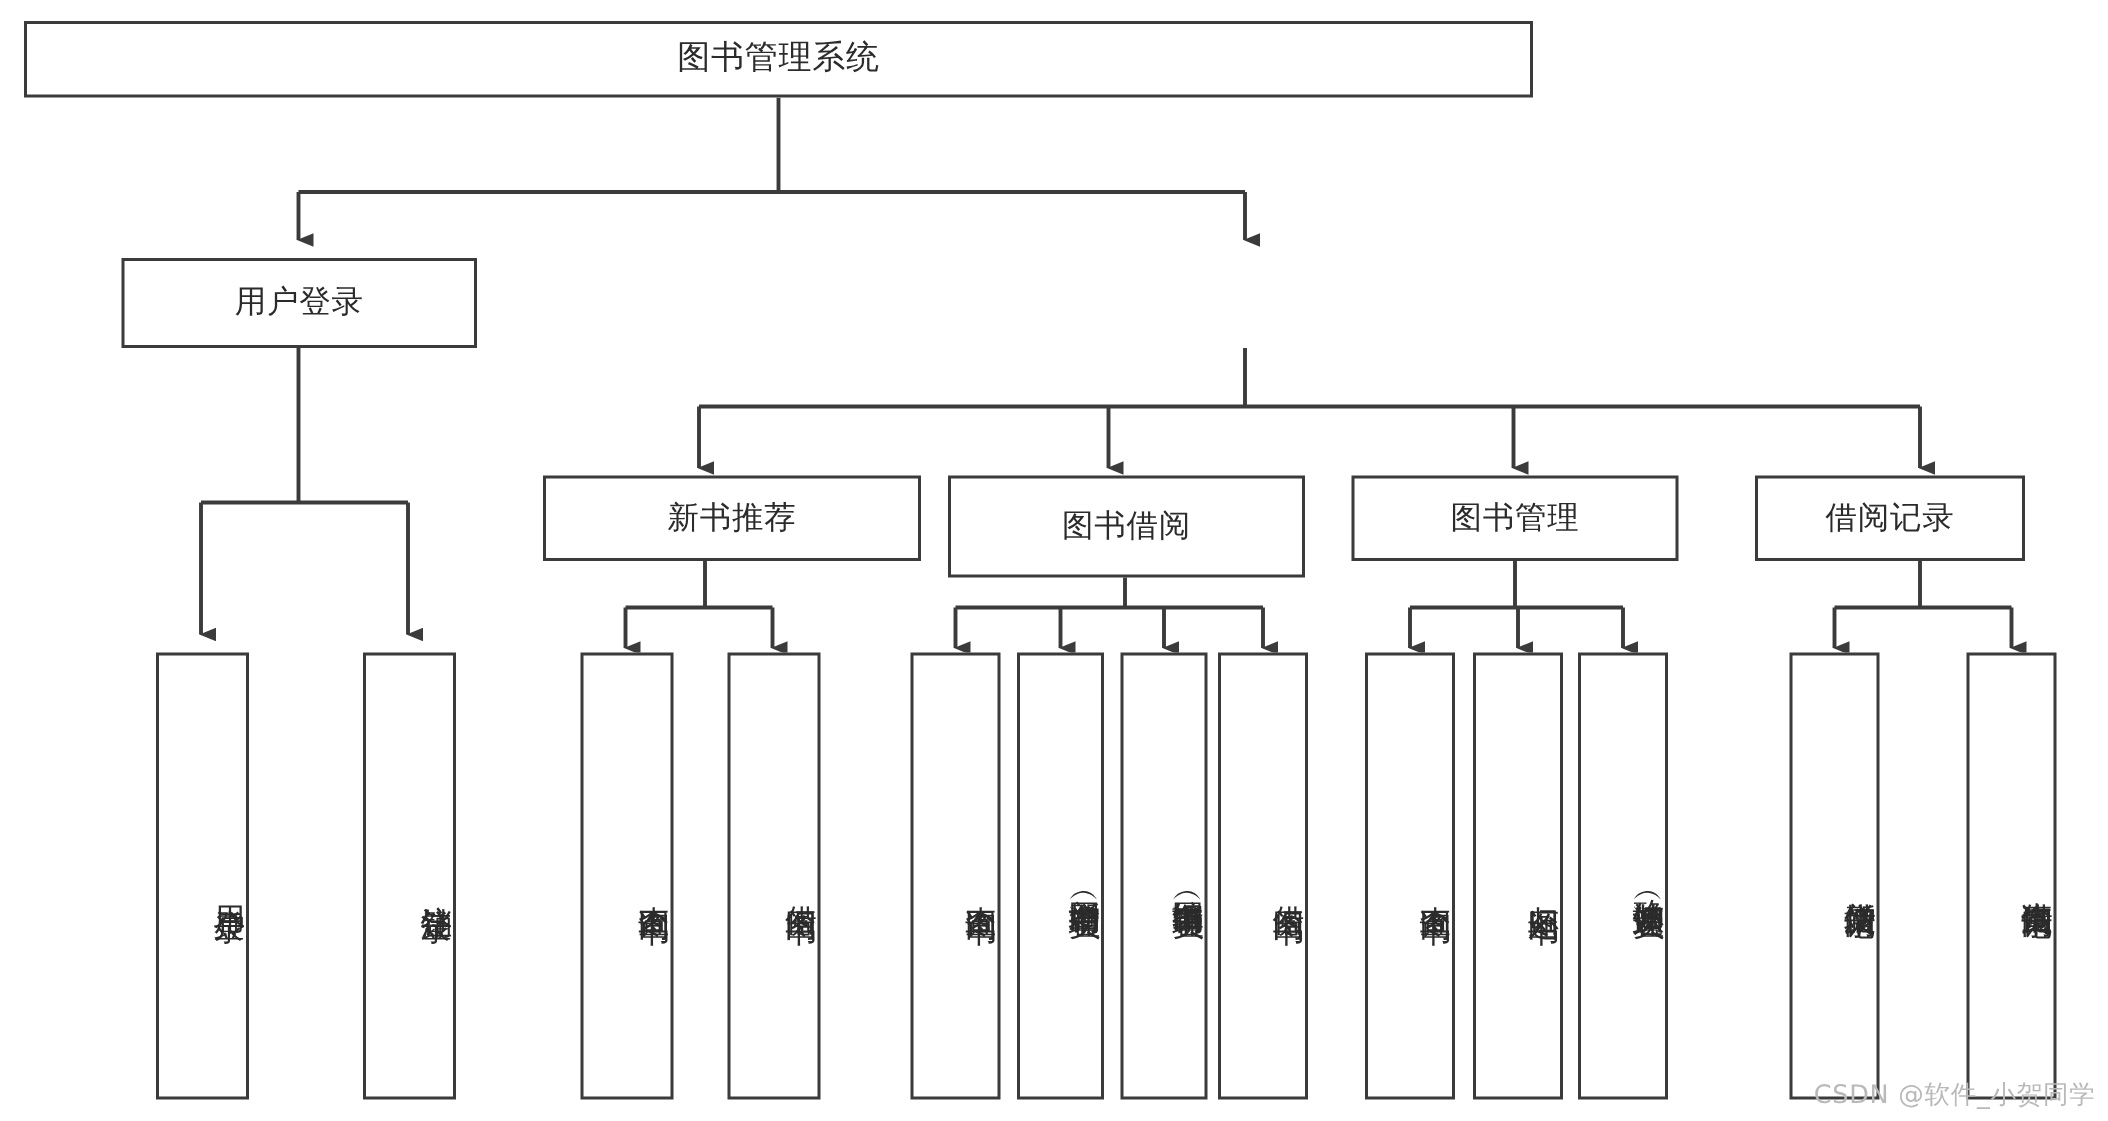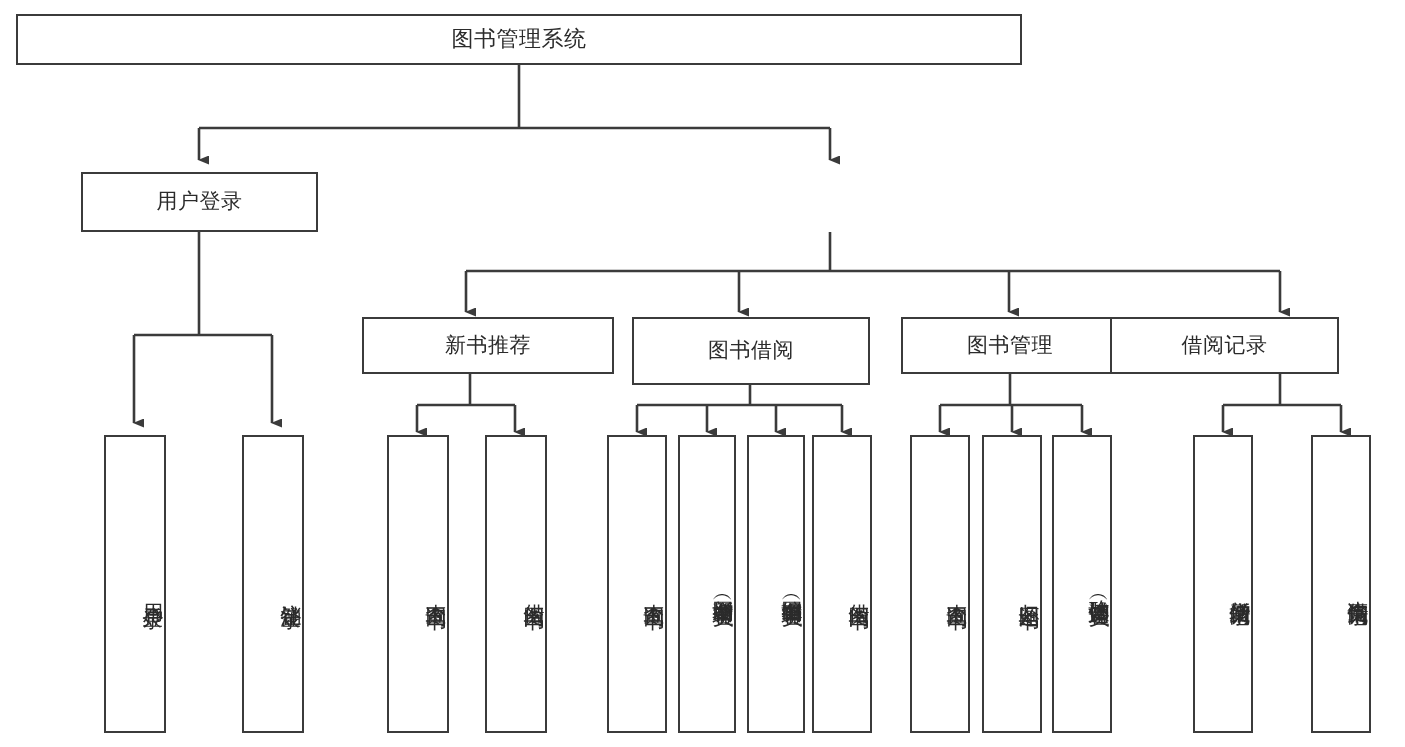--- a/index.html
+++ b/index.html
@@ -128,21 +128,21 @@
 
   <div class="node horiz" style="left:81px; top:172px; width:237px; height:60px;">用户登录</div>
 
 
   <div class="node horiz" style="left:362px; top:317px; width:252px; height:57px;">新书推荐</div>
 
   <div class="node horiz" style="left:632px; top:317px; width:238px; height:68px;">图书借阅</div>
 
   <div class="node horiz" style="left:901px; top:317px; width:218px; height:57px;">图书管理</div>
 
-  <div class="node horiz" style="left:1110px; top:317px; width:229px; height:57px;">借阅记录</div>
+  <div class="node horiz" style="left:1170px; top:317px; width:180px; height:57px;">借阅记录</div>
 
   <div class="node vert" style="left:104px; top:435px; width:62px; height:298px;">用户登录</div>
 
   <div class="node vert" style="left:242px; top:435px; width:62px; height:298px;">注销登录</div>
 
   <div class="node vert" style="left:387px; top:435px; width:62px; height:298px;">查询图书</div>
 
   <div class="node vert" style="left:485px; top:435px; width:62px; height:298px;">借阅图书</div>
 
   <div class="node vert" style="left:607px; top:435px; width:60px; height:298px;">查询图书</div>
@@ -156,14 +156,15 @@
   <div class="node vert" style="left:910px; top:435px; width:60px; height:298px;">查询图书</div>
 
   <div class="node vert" style="left:982px; top:435px; width:60px; height:298px;">归还图书</div>
 
   <div class="node vert tall-text" style="left:1052px; top:435px; width:60px; height:298px;">确认归还（管理员）</div>
 
   <div class="node vert tall-text" style="left:1193px; top:435px; width:60px; height:298px;">新增借阅记录</div>
 
   <div class="node vert tall-text" style="left:1311px; top:435px; width:60px; height:298px;">查询借阅记录</div>
 
+  <div class="watermark">CSDN @软件_小贺同学</div>
 
 </div>
 
 </body></html>

